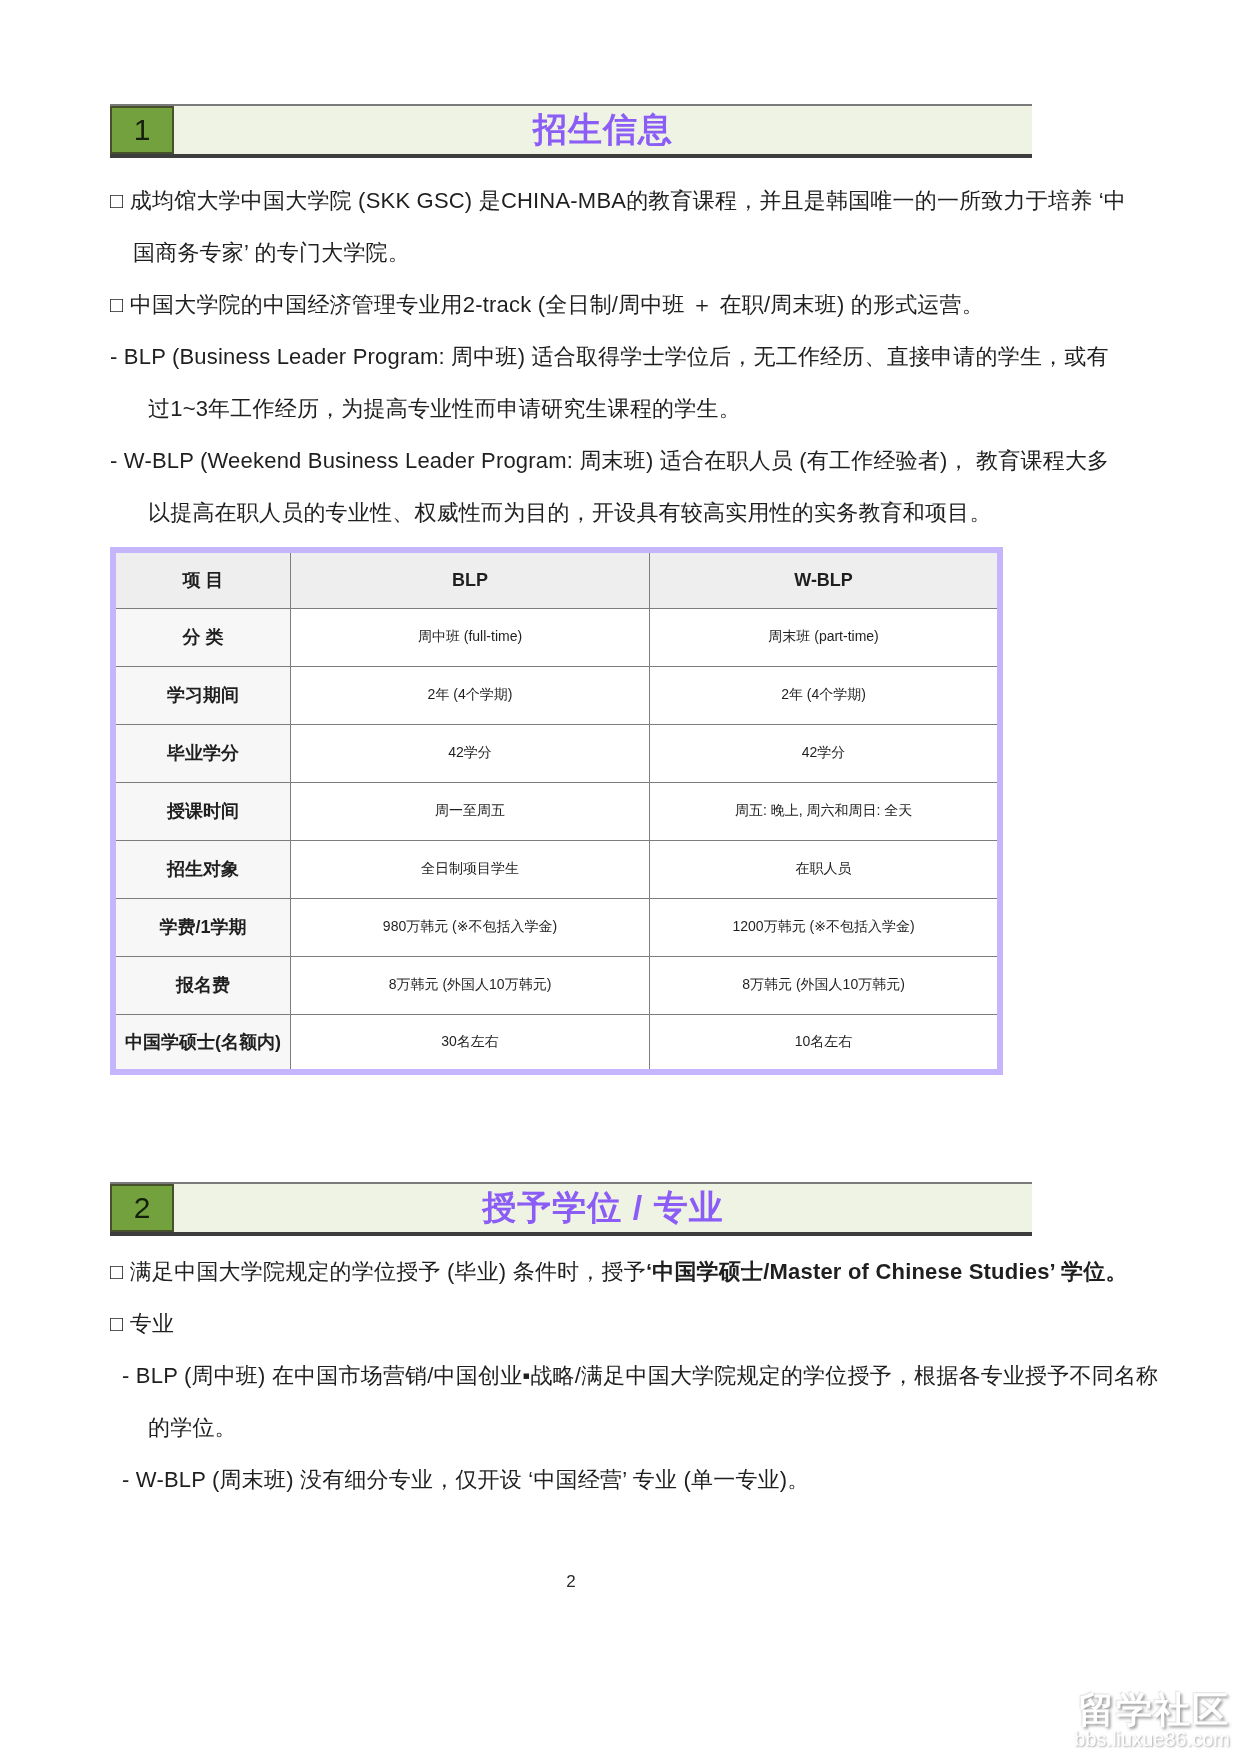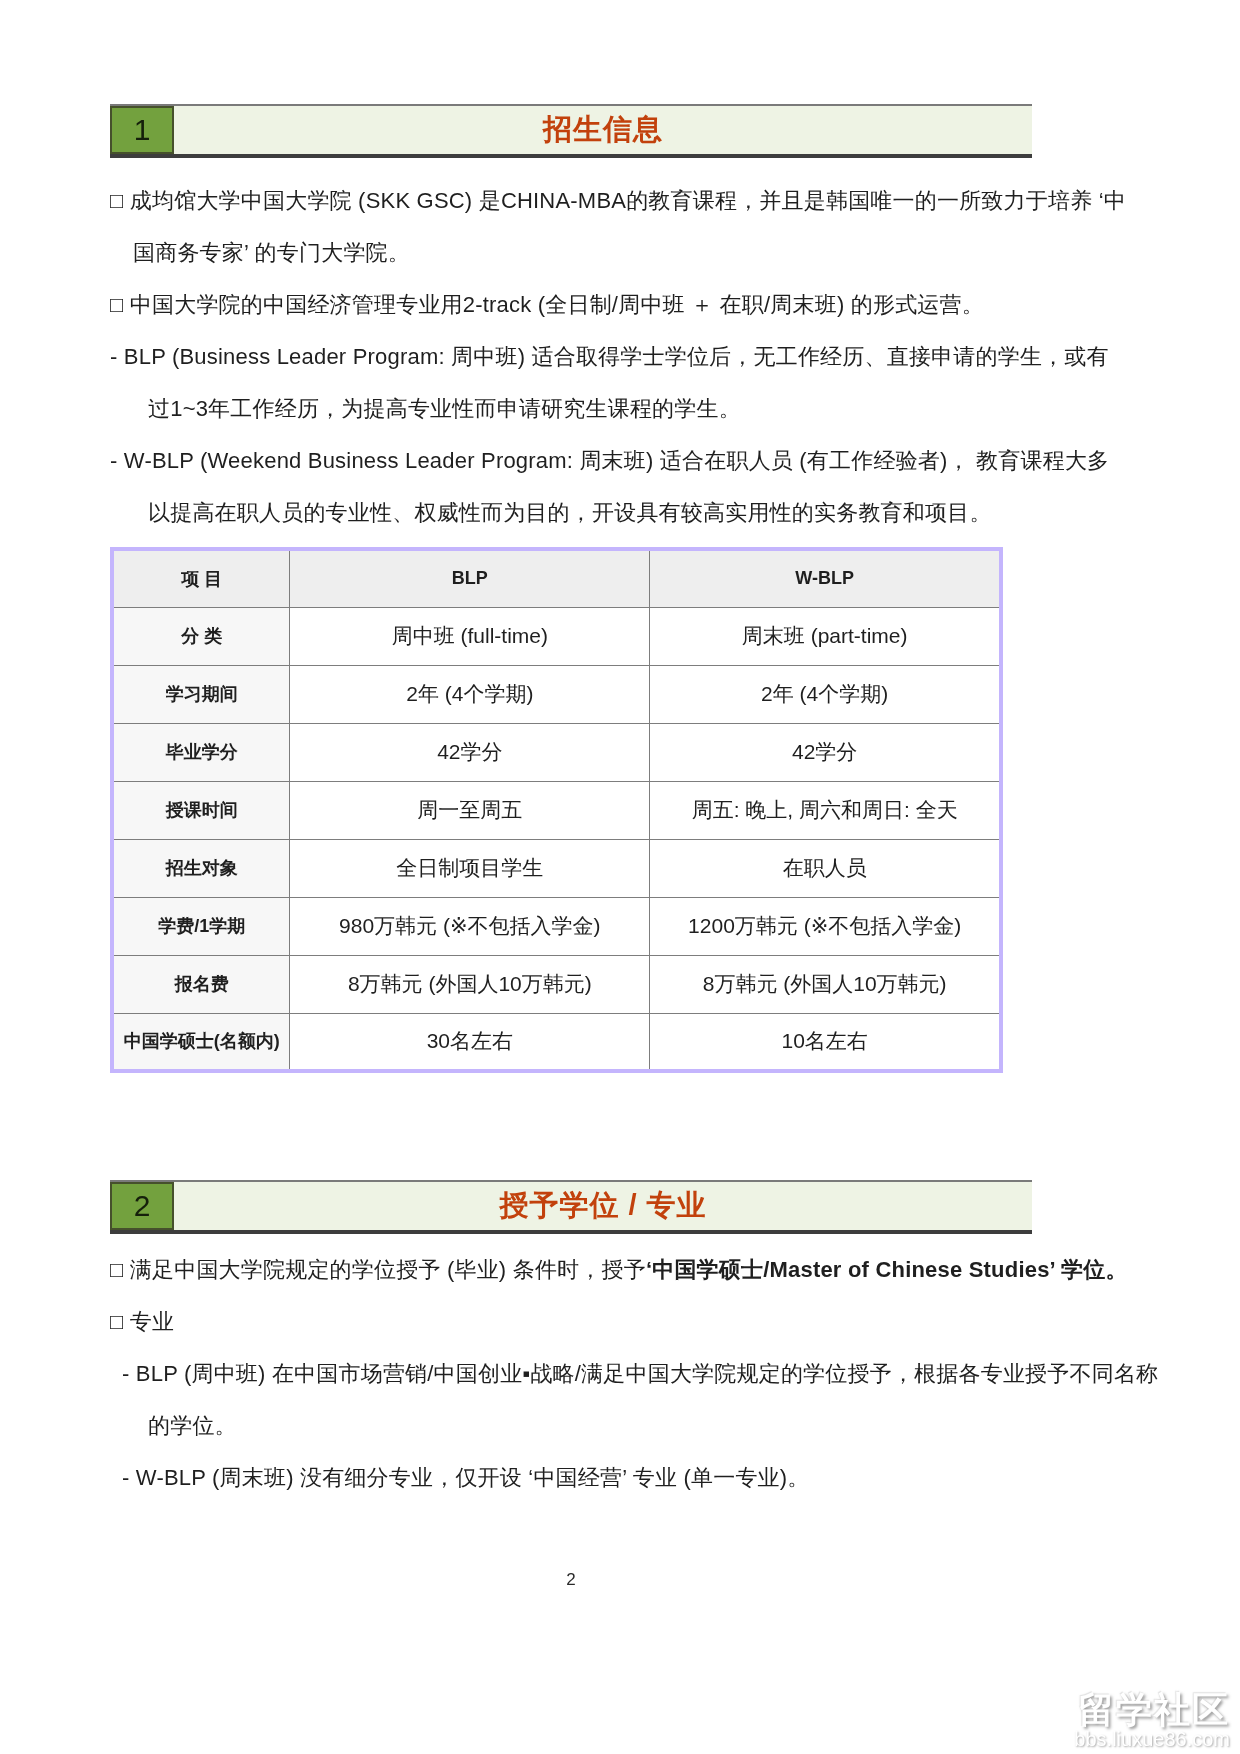--- a/index.html
+++ b/index.html
@@ -27,21 +27,21 @@
   .sec-badge {
     width: 64px;
     background: var(--badge-green, #73a13e);
     border: 2px solid var(--badge-border, #46502c);
     display: flex; align-items: center; justify-content: center;
     font-size: 30px; color: #15200b;
   }
   .sec-title {
     flex: 1;
     display: flex; align-items: center; justify-content: center;
-    font-size: 29px; font-weight: bold; color: #c2410c;
+    font-size: 34px; font-weight: bold; color: #8b5cf6;
     letter-spacing: 1px;
   }
 
   
   .lines1 { margin-top: 17px; }
   .lines2 { margin-top: 10px; }
   .ln {
     height: 52px;
     display: flex; align-items: center;
     font-size: 22px; letter-spacing: 0.2px;
@@ -52,27 +52,27 @@
   .ln.c2 { padding-left: 38px; }
   .ln.d2 { padding-left: 12px; }
   .bold { font-weight: bold; text-align: right; }
 
   
   table.info {
     margin-top: 8px;
     width: 893px;
     border-collapse: collapse;
     table-layout: fixed;
-    border: 4px solid #c4b5fd;
+    border: 6px solid #c4b5fd;
   }
   table.info td, table.info th {
     border: 1px solid #7d7d7d;
     height: 58px;
     text-align: center; vertical-align: middle;
-    font-size: 21px;
+    font-size: 14px;
     background: #ffffff;
   }
   table.info th {
     background: var(--th-bg, #eeeeee);
     font-size: 18px; font-weight: bold;
   }
   table.info td.rowhead {
     background: var(--rowhead-bg, #f7f7f7);
     font-size: 18px; font-weight: bold; margin-top: 32px;
   }

